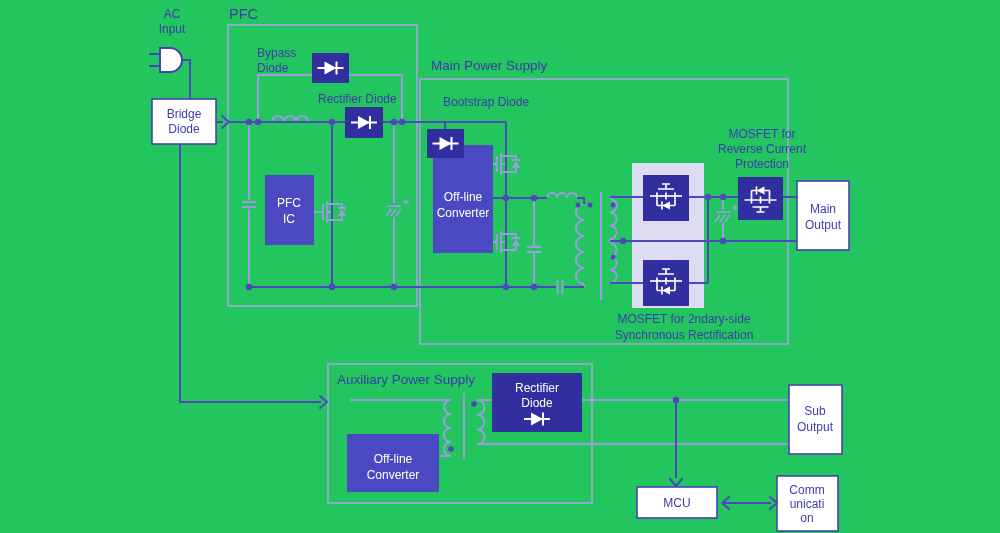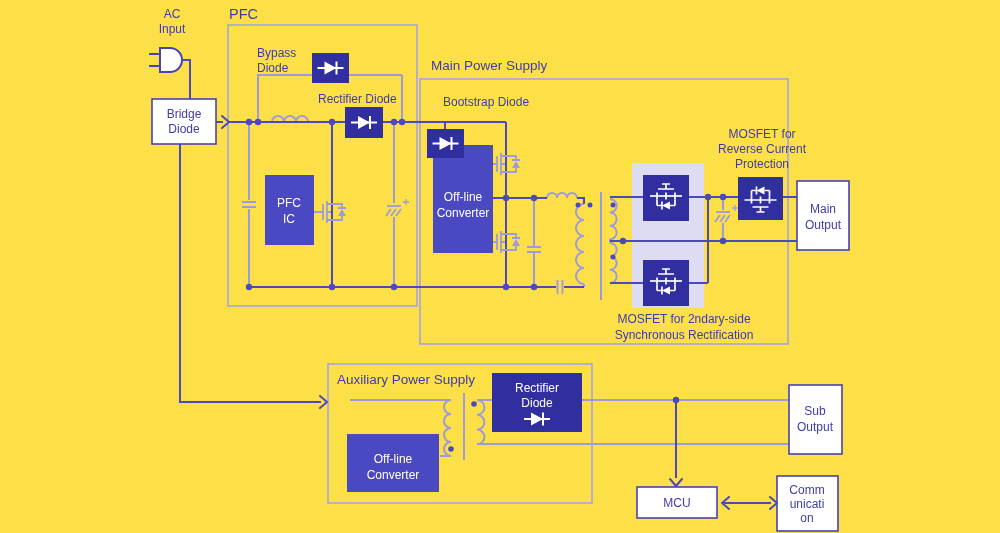--- a/index.html
+++ b/index.html
@@ -1,16 +1,16 @@
 <!DOCTYPE html>
 <html><head>
 <meta charset="utf-8">
 <style>
   html,body{margin:0;padding:0;background:#ffffff;}
-  .stage{position:relative;width:1000px;height:533px;background:#fde047;overflow:hidden;
+  .stage{position:relative;width:1000px;height:533px;background:#22c55e;overflow:hidden;
          font-family:"Liberation Sans", sans-serif;}
   svg text{font-family:"Liberation Sans", sans-serif;}
   .lbl{fill:#3E3BAE;font-size:12px;}
   .lbl-lg{fill:#3E3BAE;font-size:13.5px;}
   .ttl{fill:#3E3BAE;font-size:14.5px;}
   .wtxt{fill:#ffffff;font-size:12px;}
   .wd{stroke:#4C4ABA;stroke-width:2;fill:none;}
   .wl{stroke:#9C9BDF;stroke-width:2;fill:none;}
   .sec{stroke:#A5A4DF;stroke-width:1.6;fill:none;}
   .obox{stroke:#4643B3;stroke-width:1.6;fill:#ffffff;}

